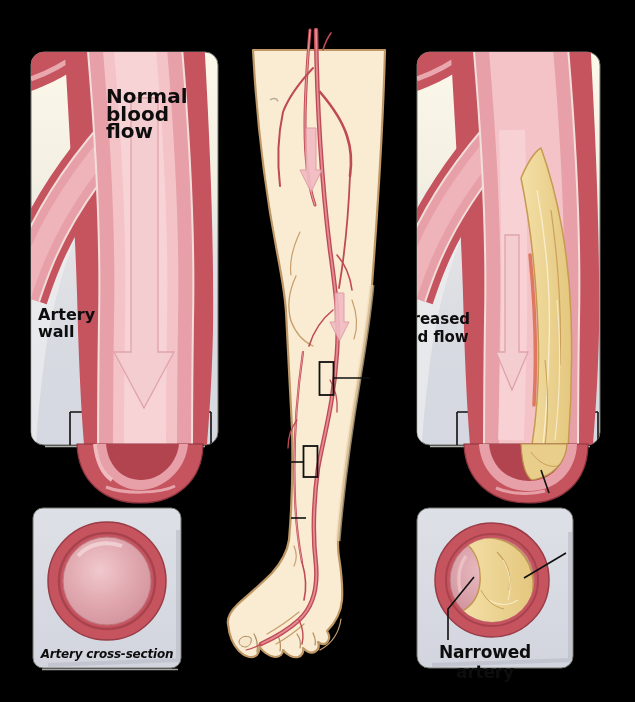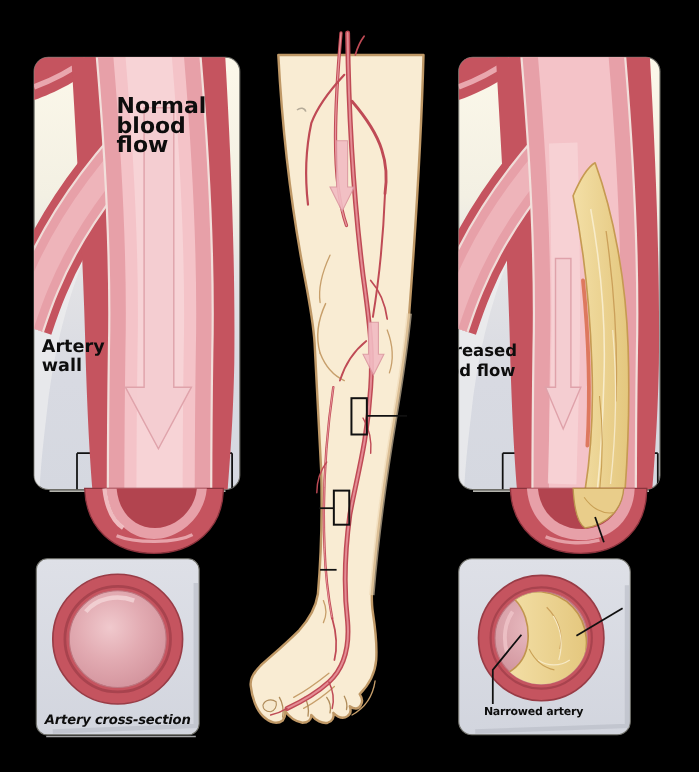--- a/index.html
+++ b/index.html
@@ -12,21 +12,21 @@
   html,body{margin:0;padding:0;background:var(--background);}
   .stage{position:relative;width:635px;height:702px;background:var(--background);overflow:hidden;
          font-family:"DejaVu Sans","Liberation Sans",sans-serif;}
   .stage svg{position:absolute;left:0;top:0;}
   .lbl{position:absolute;font-weight:bold;color:var(--label);white-space:pre-line;z-index:5;}
   .lbl-normal{left:106px;top:88px;font-size:20px;line-height:17.5px;}
   .lbl-wall{left:38px;top:307px;font-size:16px;line-height:16.5px;}
   .rp-clip{position:absolute;left:417px;top:52px;width:183px;height:393px;overflow:hidden;z-index:5;}
   .lbl-decreased{position:absolute;left:-36px;top:258px;font-size:15px;line-height:18px;}
   .lbl-cross{left:33px;top:647px;width:148px;text-align:center;font-size:12px;font-style:italic;letter-spacing:-0.2px;}
-  .lbl-narrowed{left:417px;top:642px;width:136px;text-align:center;font-size:10px;letter-spacing:-0.2px;}
+  .lbl-narrowed{left:417px;top:642px;width:136px;text-align:center;font-size:17px;letter-spacing:-0.2px;}
   
   .f-outer{fill:var(--artery-outer);} .s-outer{stroke:var(--artery-outer);}
   .s-mid{stroke:var(--artery-mid);} .s-lumen{stroke:var(--artery-lumen);}
   .f-arrow{fill:var(--flow-arrow);stroke:#dfa2aa;stroke-width:1.3;}
   .f-skin{fill:var(--skin);stroke:var(--skin-outline);stroke-width:2.2;stroke-linejoin:round;}
   .s-callout{stroke:var(--callout);fill:none;}
   .s-vessel{stroke:var(--vessel);fill:none;stroke-linecap:round;}
   .s-vhl{stroke:#e8949b;fill:none;stroke-linecap:round;}
   .s-crease{stroke:#c79f6b;fill:none;stroke-linecap:round;}
   .nofill{fill:none;}

